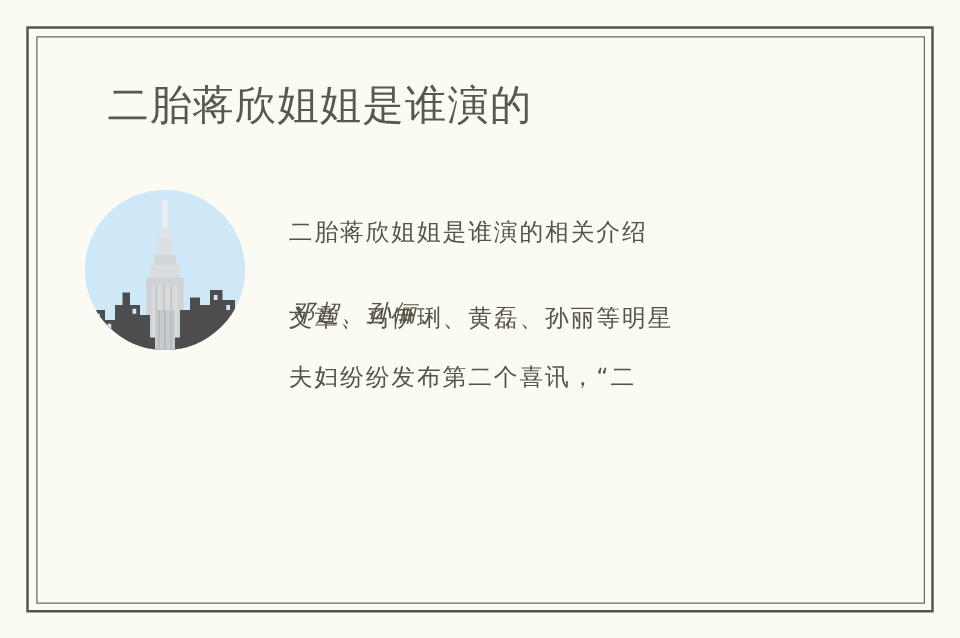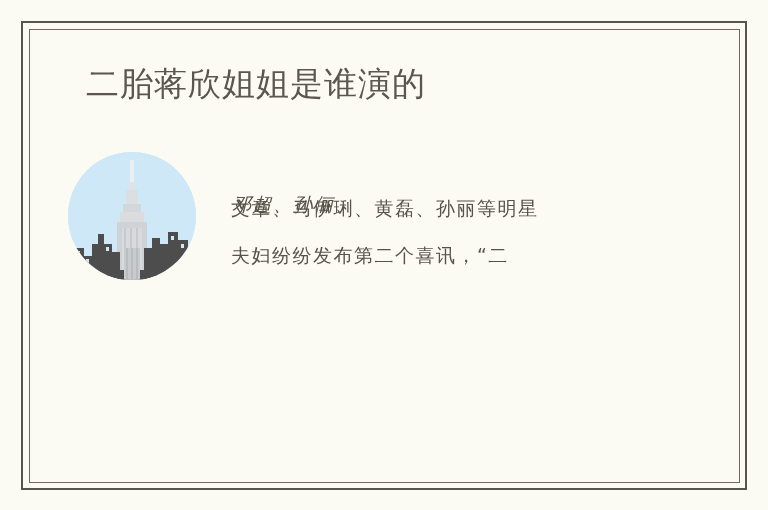--- a/index.html
+++ b/index.html
@@ -147,20 +147,21 @@
       <rect x="113" y="92" width="3" height="4" fill="#cfe8f7"></rect>
 
       <rect x="56" y="96" width="16" height="32" fill="#c9ccce"></rect>
       <rect x="58" y="96" width="2" height="32" fill="#babdbf"></rect>
       <rect x="63" y="96" width="2" height="32" fill="#babdbf"></rect>
       <rect x="68" y="96" width="2" height="32" fill="#babdbf"></rect>
     </svg>
   </div>
 
   <div class="body-text">
+    <div class="line">二胎蒋欣姐姐是谁演的相关介绍</div>
     <div class="line stacked">
       <span class="over a">文章、马伊琍、黄磊、孙丽等明星</span>
       <span class="over b">邓超、孙俪、</span>
     </div>
     <div class="line">夫妇纷纷发布第二个喜讯，“二</div>
   </div>
 
 </div>
 
 </body></html>

